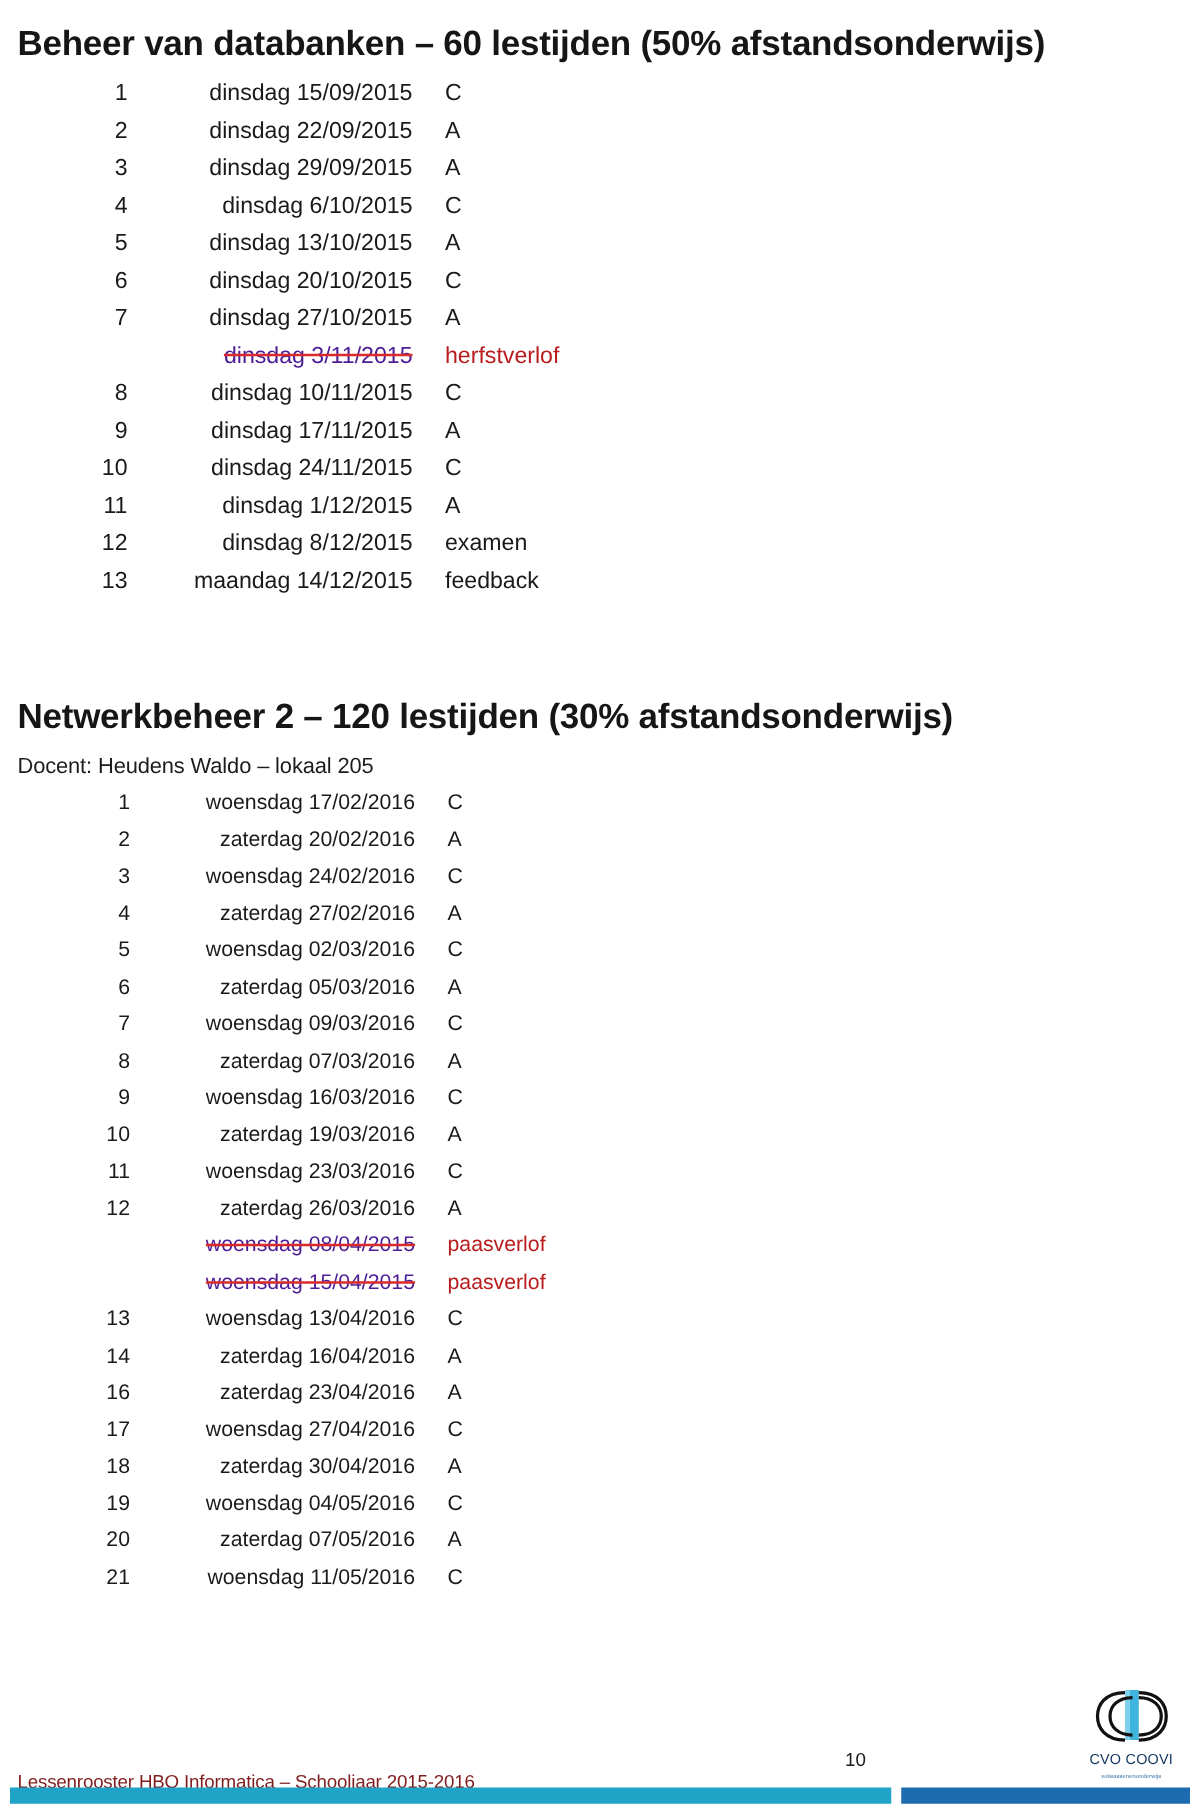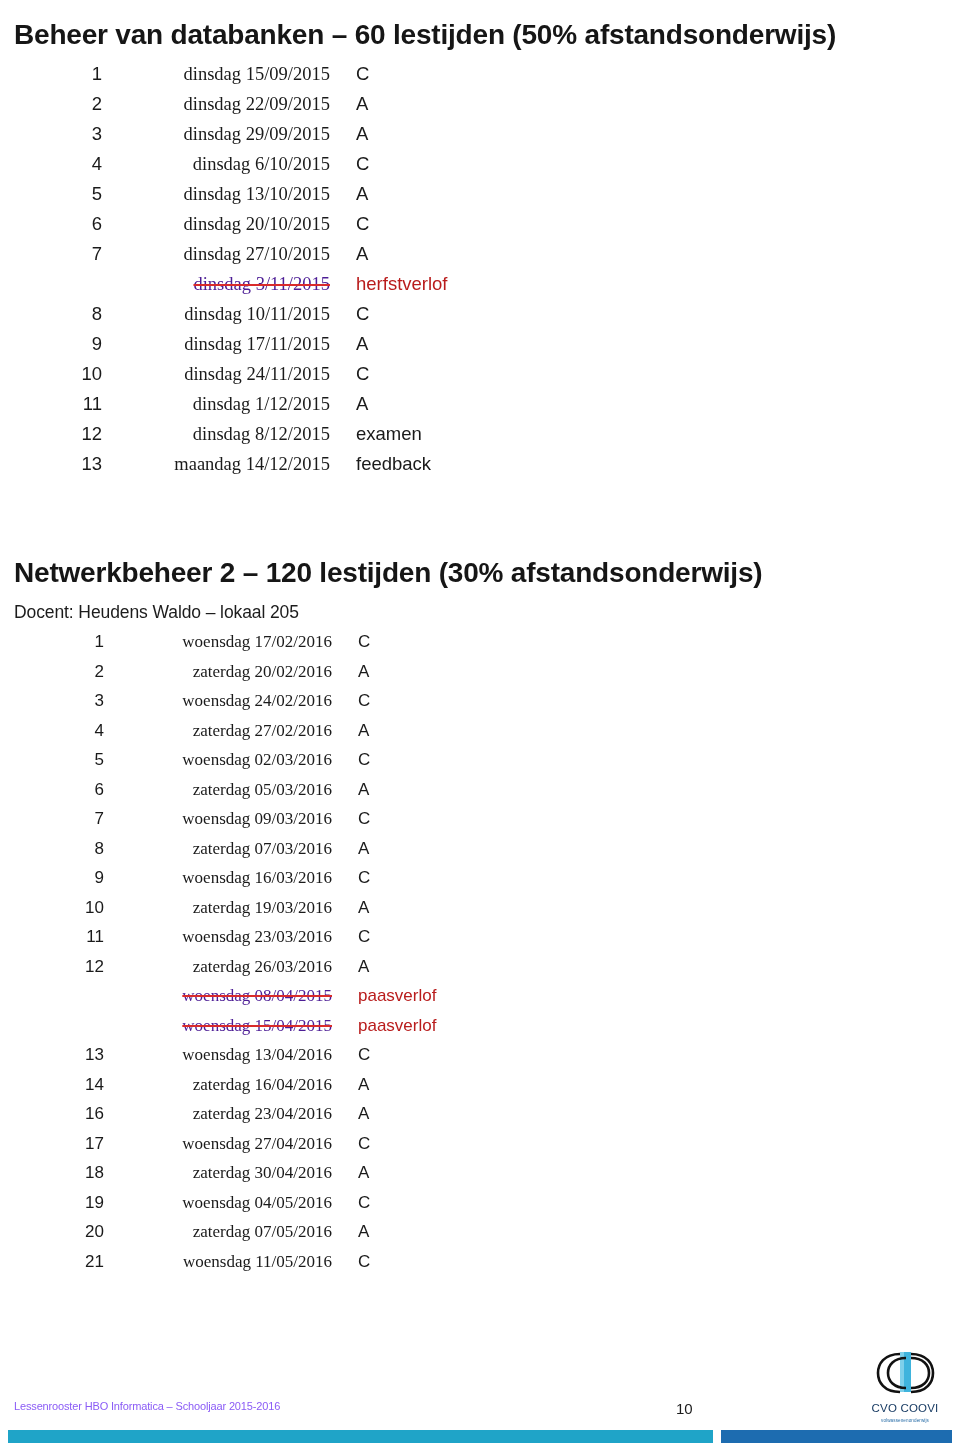--- a/index.html
+++ b/index.html
@@ -59,21 +59,20 @@
     white-space: nowrap;
   }
   .col-num {
     width: 52px;
     text-align: right;
     padding-right: 14px !important;
   }
   .col-date {
     width: 216px;
     text-align: right;
-    font-family: Liberation Serif, serif;
   }
   .col-code {
     width: 120px;
     text-align: center;
     padding-left: 22px !important;
   }
 
   
   #schedule-1 { margin-left: 38px; margin-top: 14px; }
   #schedule-1 td { font-size: 18.5px; height: 30px; }
@@ -114,23 +113,23 @@
   .footer-text-row {
     position: absolute;
     left: 0;
     top: 22px;
     width: 960px;
     height: 24px;
   }
   .footer-label {
     position: absolute;
     left: 14px;
-    top: 0;
-    font-size: 11px;
-    color: #8b5cf6;
+    top: 17px;
+    font-size: 15px;
+    color: #7f1d1d;
     white-space: nowrap;
     letter-spacing: -0.15px;
   }
   .footer-pageno {
     position: absolute;
     left: 676px;
     top: 0;
     font-size: 15px;
     color: #1c1c1c;
   }

